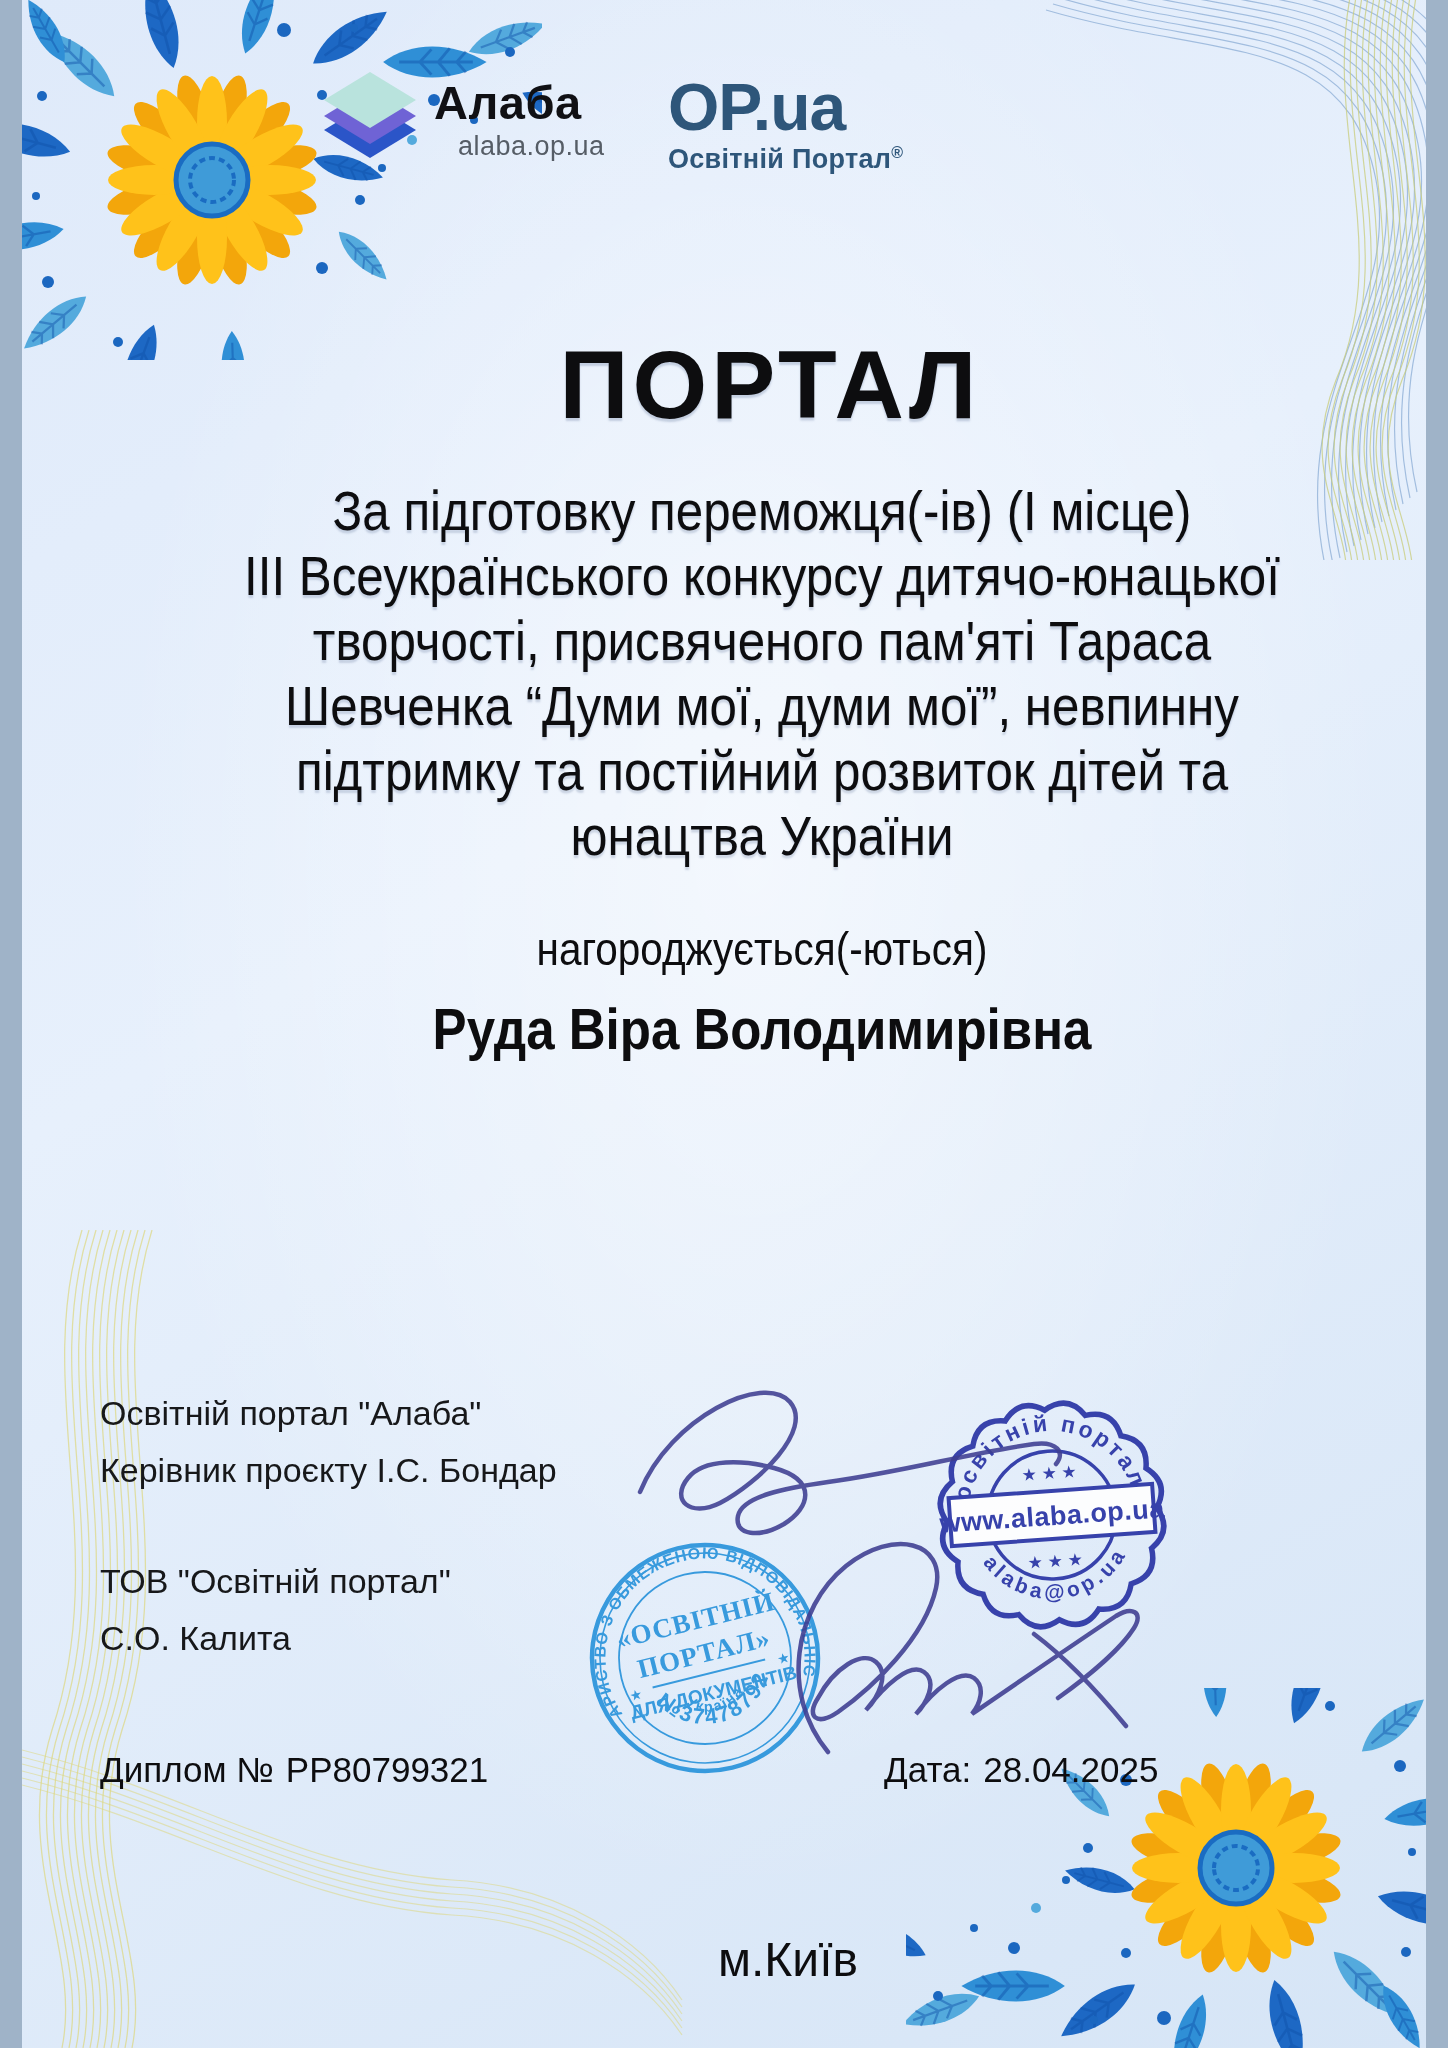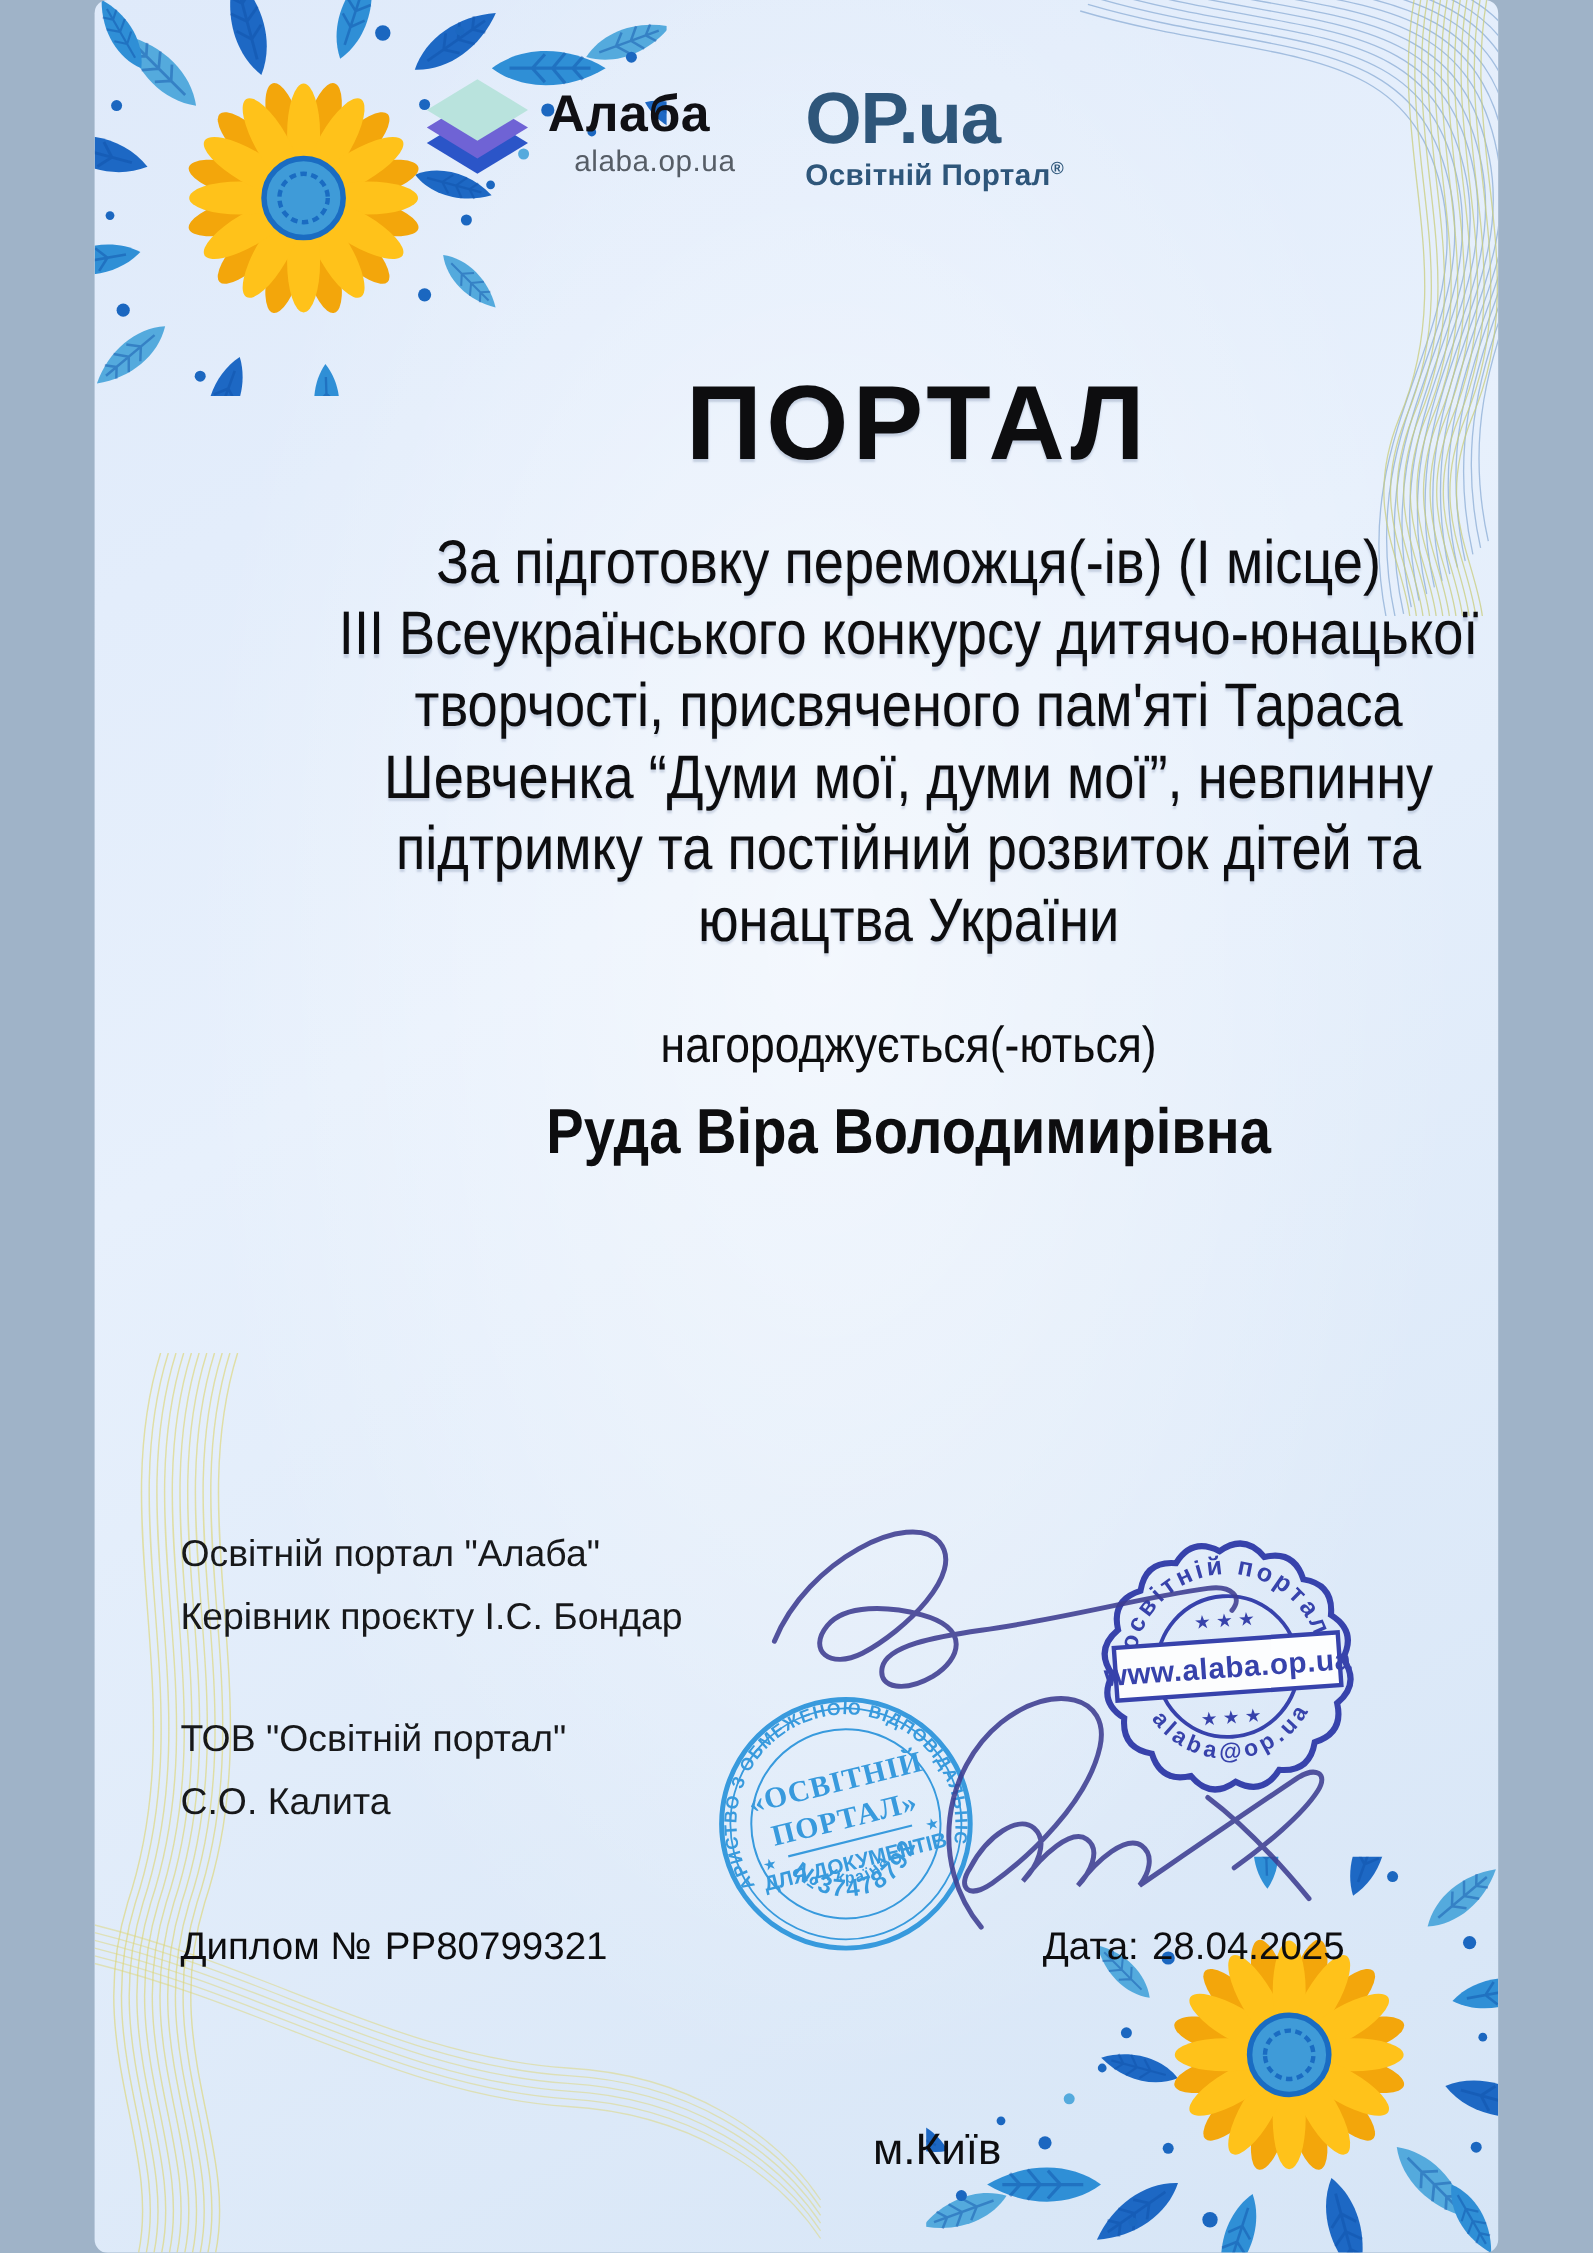--- a/index.html
+++ b/index.html
@@ -1,22 +1,21 @@
 <!DOCTYPE html>
 <html><head>
 <meta charset="utf-8">
 <style>
   html,body{margin:0;padding:0;background:#9fb3c8;}
   .page{
-    position:relative; width:1276px; height:2048px; margin:0 auto;
+    position:relative; width:1404px; height:2048px; margin:0 auto;
     background:linear-gradient(150deg,#dfeafa 0%,#e7f0fc 40%,#d6e5f6 100%);
     overflow:hidden;
     font-family:"Liberation Sans", sans-serif;
     color:#0d0d0f;
-    border-radius:12px;
   }
   .page::before{
     content:""; position:absolute; inset:0;
     background:radial-gradient(ellipse at 52% 42%, rgba(255,255,255,.55), rgba(255,255,255,0) 62%);
     pointer-events:none;
   }
   .abs{position:absolute;}
   
   .alaba-logo{left:298px; top:68px; display:flex; align-items:center; gap:14px;}
   .alaba-name{font-size:47px; font-weight:600; letter-spacing:.5px; color:#101014; line-height:1.05;}
@@ -33,21 +32,21 @@
   .award{left:740px; top:922px; transform:translateX(-50%) scaleX(.88); font-size:46px; text-align:center;}
   .name{left:740px; top:995px; transform:translateX(-50%) scaleX(.88); font-size:58px; font-weight:800;
         white-space:nowrap; text-align:center;}
   
   .sig-block{left:78px; font-size:34px; line-height:57px; color:#17181a;}
   .blk1{top:1385px;}
   .blk2{top:1553px;}
   .doc-row{font-size:35px; top:1750px; display:flex; gap:12px;}
   .dip{left:78px;justify-content:center;}
   .dat{left:862px;}
-  .city{left:766px; top:1932px; transform:translateX(-50%); font-size:40px;}
+  .city{left:766px; top:1932px; transform:translateX(-50%); font-size:48px;}
   svg{display:block;}
   .rot-stamp-light{left:549px; top:1524px; transform:rotate(-14deg); opacity:.95;}
   .rot-stamp-dark{left:898px; top:1383px; transform:rotate(-4deg); opacity:.93;}
 </style>
 </head>
 <body>
 
 <div class="page">
 
   <svg class="abs" style="left:0;top:0" width="520" height="360" viewBox="0 0 520 360">

